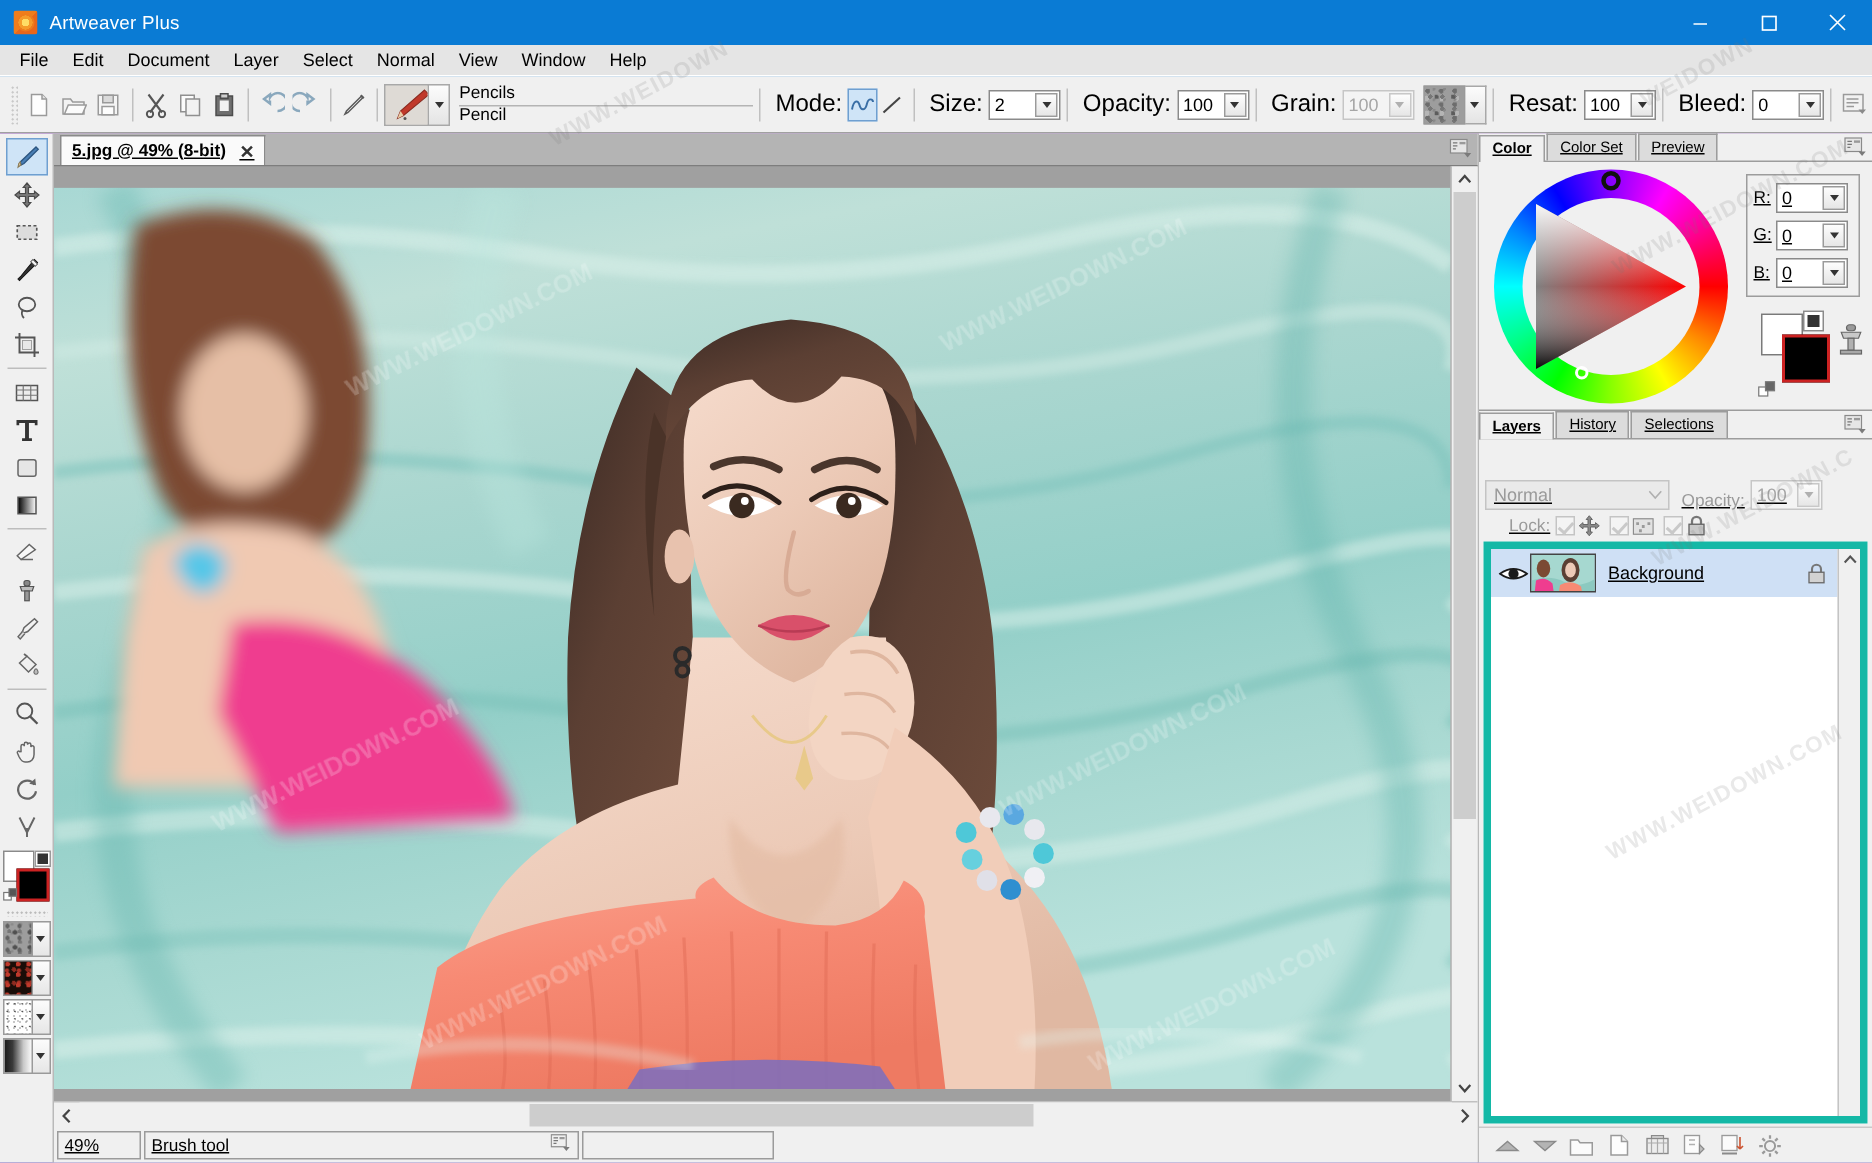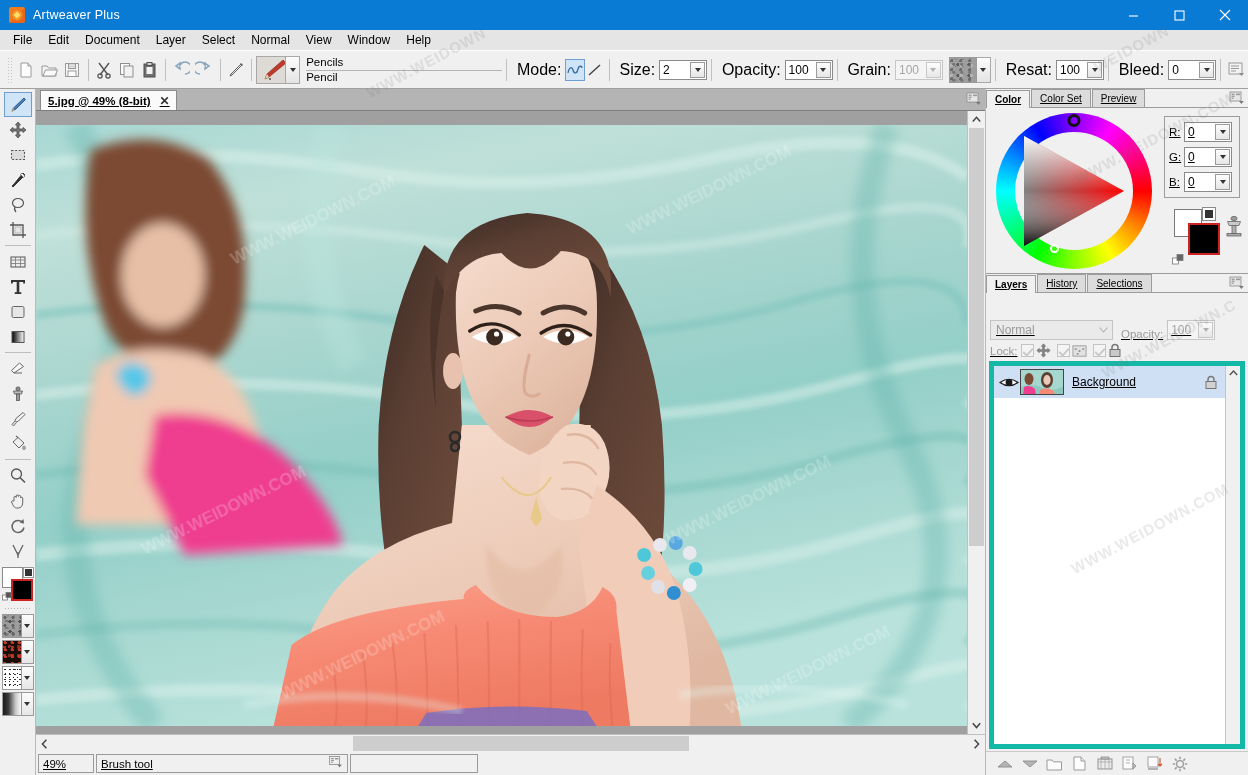--- a/index.html
+++ b/index.html
@@ -396,21 +396,21 @@
     border: 1px solid #9b9b9b;
     display: flex;
     align-items: center;
     padding: 0 4px;
     font-size: 11.5px;
     color: #000;
     background: #f0f0f0;
     margin-right: 2px;
   }
   .status-zoom { width: 56px; }
-  .status-tool { width: 252px; justify-content: space-between; text-align: center; }
+  .status-tool { width: 290px; justify-content: space-between; text-align: center; }
   .status-extra { width: 128px; }
 
   
   .rightdock {
     width: 262px;
     flex: 0 0 262px;
     display: flex;
     flex-direction: column;
     background: #f0f0f0;
     min-height: 0;
@@ -578,20 +578,21 @@
     justify-content: space-between;
   }
   .combo .cb-caret {
     width: 18px;
     display:flex;align-items:center;justify-content:center;
   }
   .lock-row {
     display: flex; align-items: center;
     padding: 1px 4px 3px 4px;
     gap: 0px;
+    margin-left: 16px;
   }
   .lock-label { font-size: 11.5px; color: #9a9a9a; margin-right: 3px; }
   .chk {
     width: 13px; height: 13px;
     border: 1px solid #c4c4c4;
     background: #f4f4f4;
     position: relative;
     margin-right: 1px;
   }
   .chk::after {

